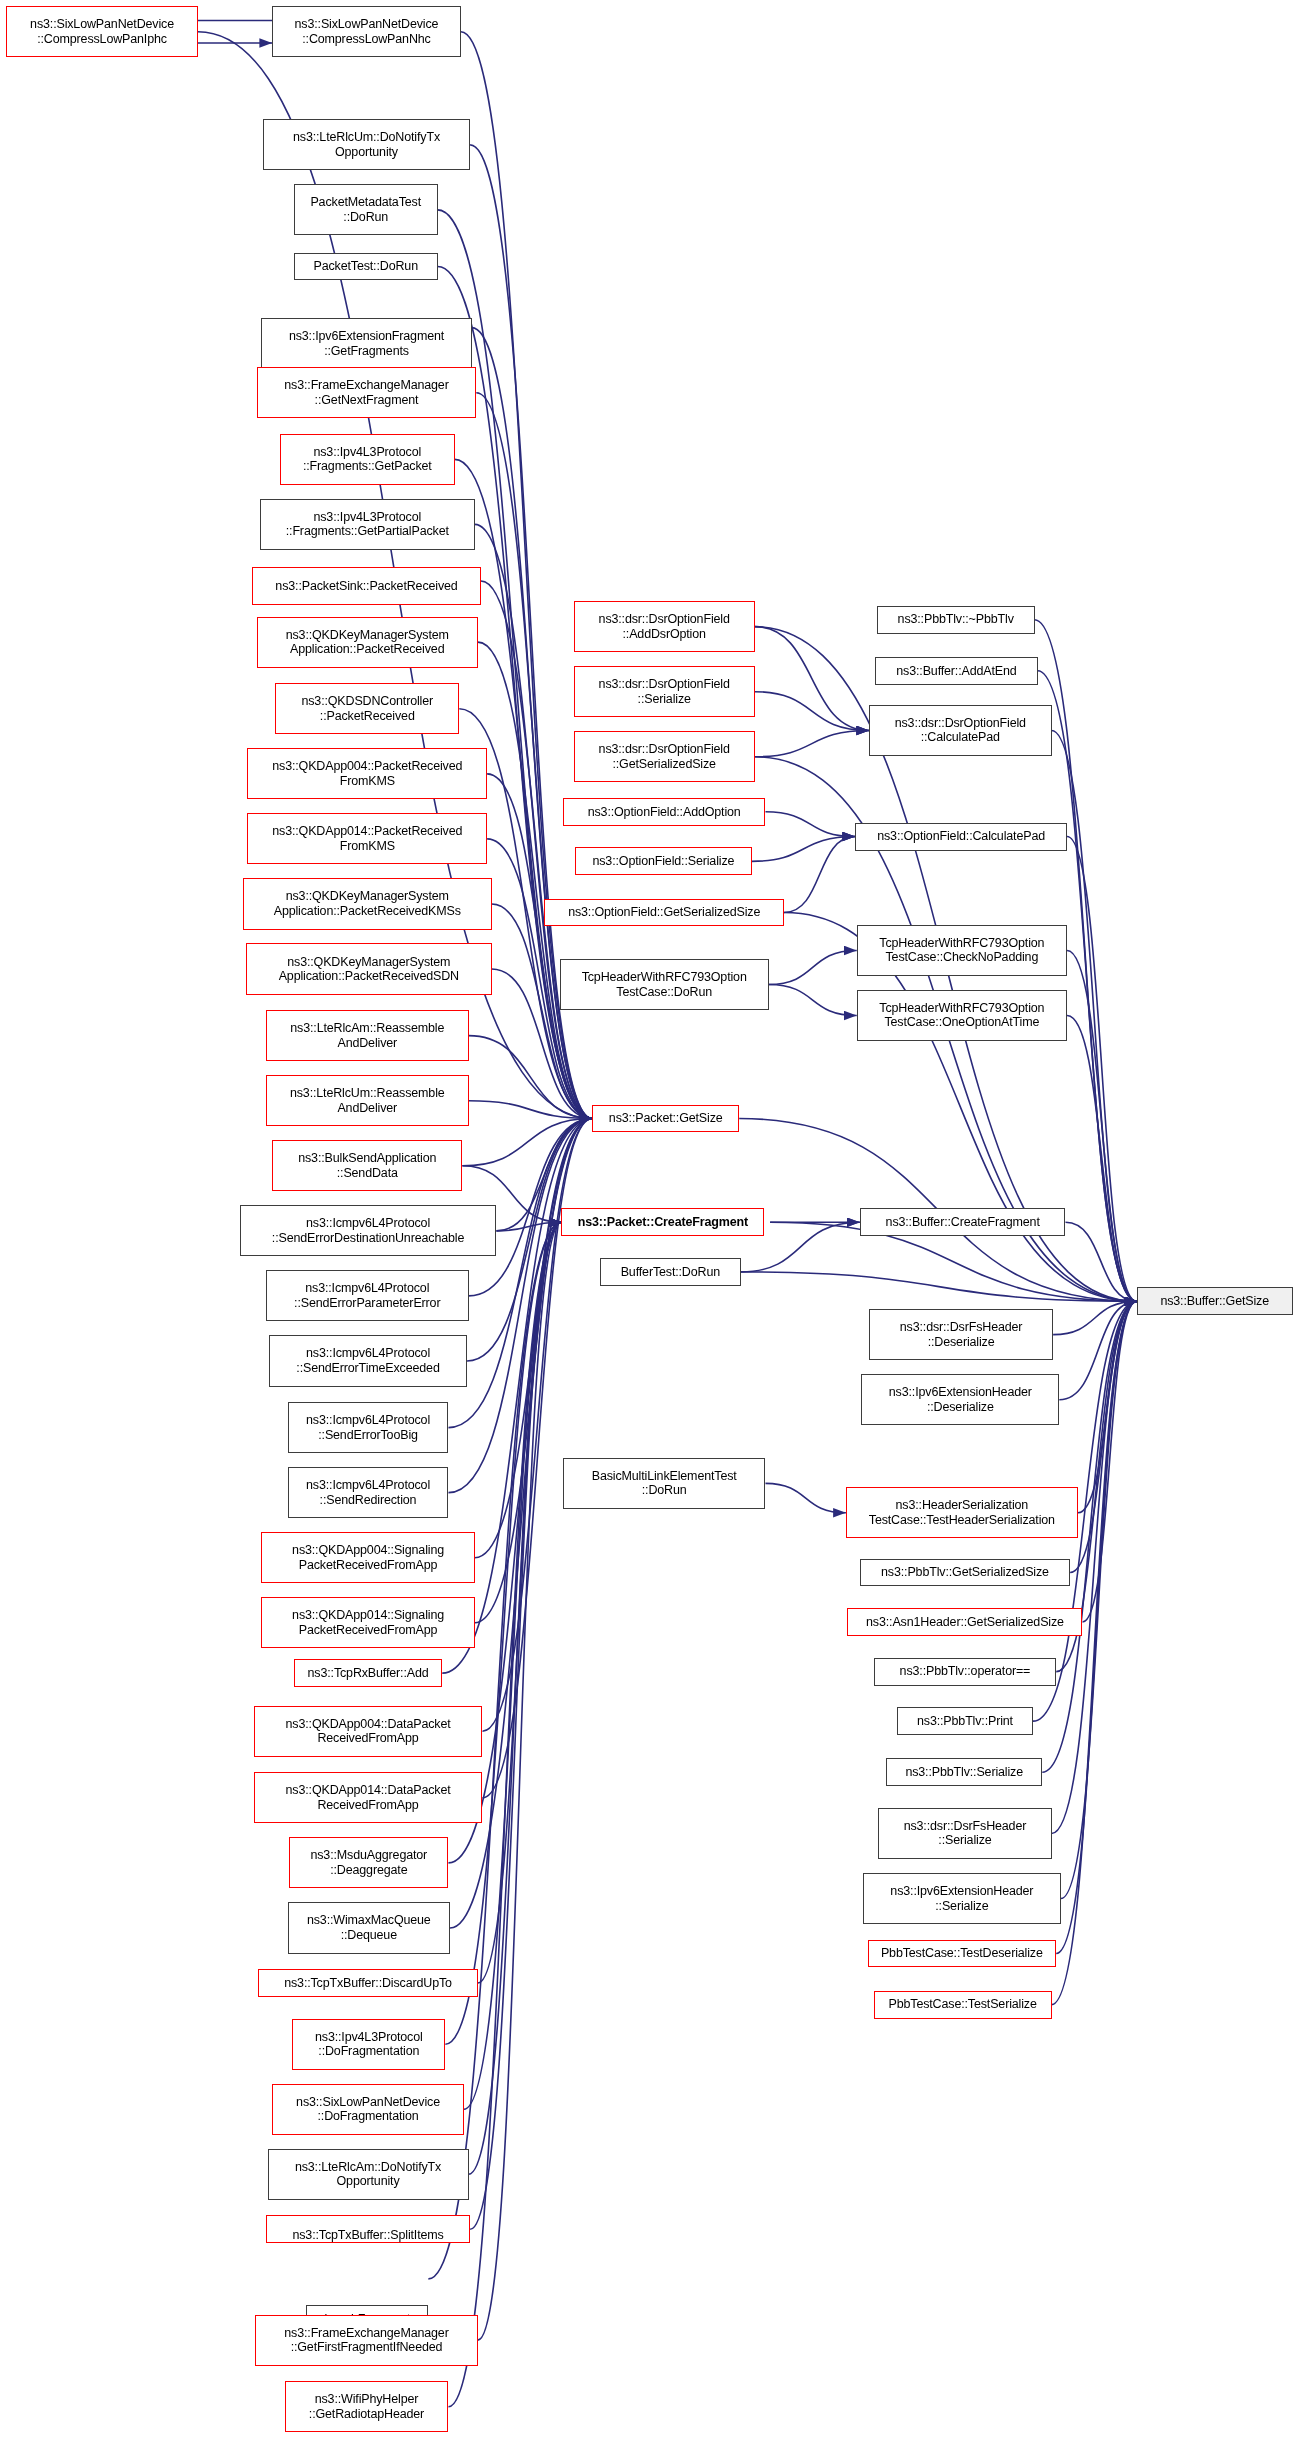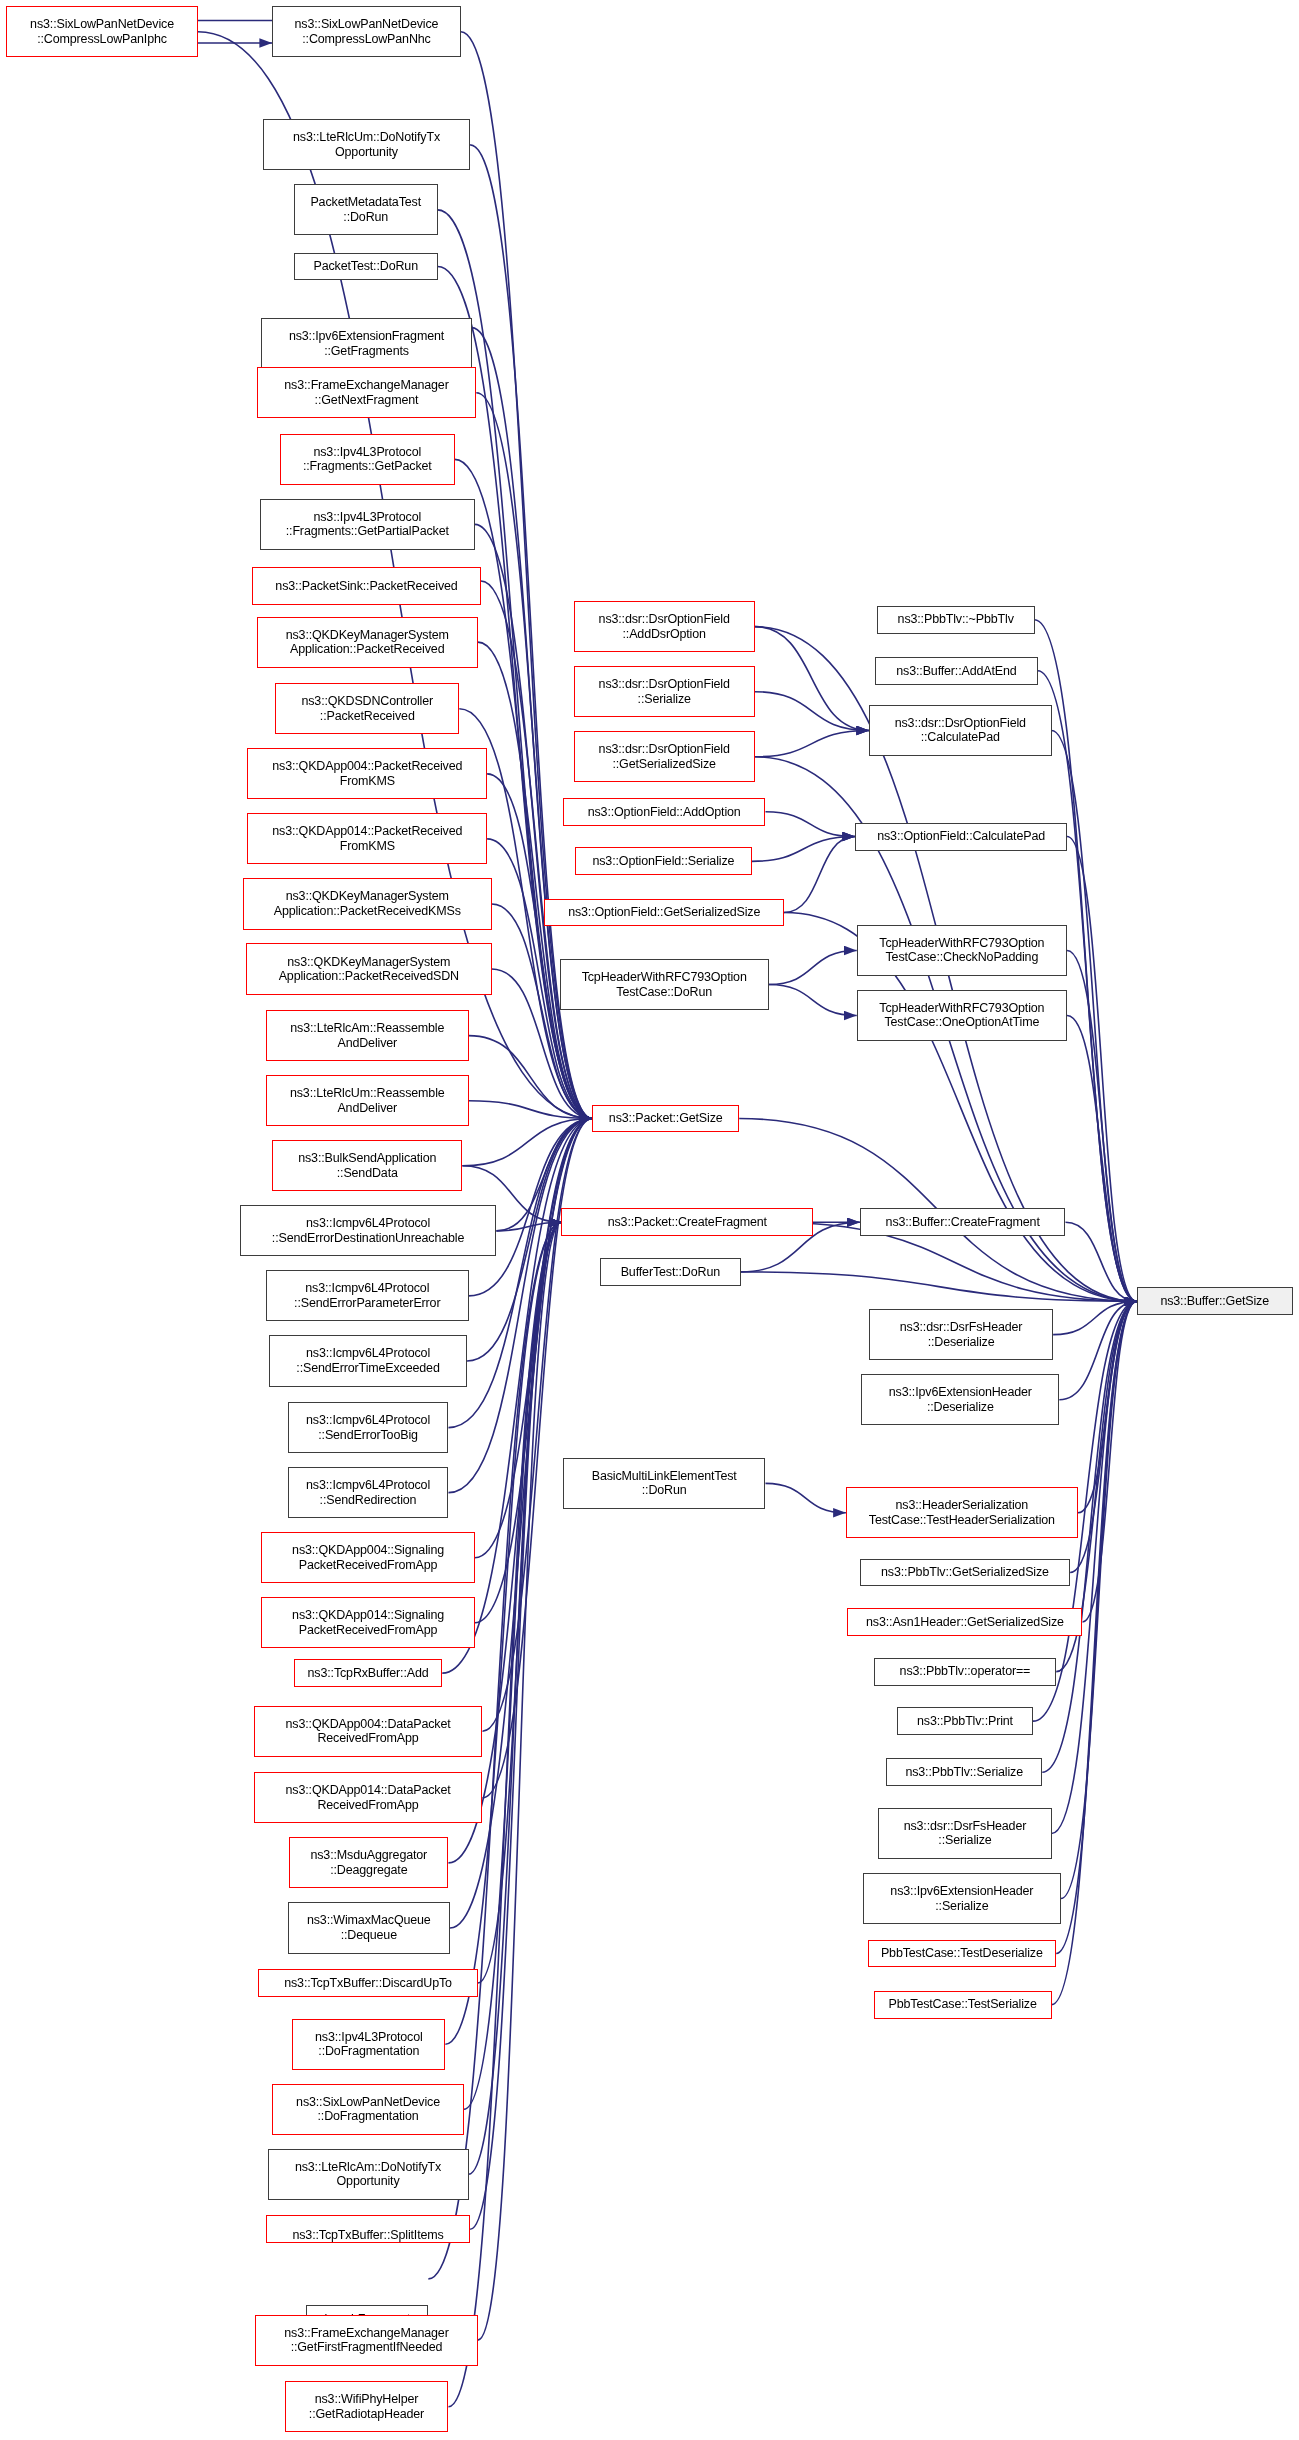--- a/index.html
+++ b/index.html
@@ -227,21 +227,21 @@
       <div class="node red" style="left: 573.725px; top: 666.159px; width: 180.932px; height: 51.1238px;"><span>ns3::dsr::DsrOptionField
 ::Serialize</span></div>
       <div class="node red" style="left: 573.725px; top: 731.225px; width: 180.932px; height: 51.1238px;"><span>ns3::dsr::DsrOptionField
 ::GetSerializedSize</span></div>
       <div class="node red" style="left: 562.9px; top: 797.841px; width: 202.582px; height: 27.8857px;"><span>ns3::OptionField::AddOption</span></div>
       <div class="node red" style="left: 575.271px; top: 847.416px; width: 176.293px; height: 27.8857px;"><span>ns3::OptionField::Serialize</span></div>
       <div class="node red" style="left: 544.343px; top: 898.54px; width: 239.696px; height: 27.8857px;"><span>ns3::OptionField::GetSerializedSize</span></div>
       <div class="node black" style="left: 559.807px; top: 958.959px; width: 208.768px; height: 51.1238px;"><span>TcpHeaderWithRFC793Option
 TestCase::DoRun</span></div>
       <div class="node red" style="left: 592.282px; top: 1104.58px; width: 146.911px; height: 27.8857px;"><span>ns3::Packet::GetSize</span></div>
-      <div class="node red" style="left: 561.354px; top: 1208.38px; width: 252px; height: 27.8857px;"><span>ns3::Packet::CreateFragment</span></div>
+      <div class="node red" style="left: 561.354px; top: 1208.38px; width: 203px; height: 27.8857px; font-weight: bold;"><span>ns3::Packet::CreateFragment</span></div>
       <div class="node black" style="left: 600.014px; top: 1257.96px; width: 140.725px; height: 27.8857px;"><span>BufferTest::DoRun</span></div>
       <div class="node black" style="left: 562.9px; top: 1457.8px; width: 202.582px; height: 51.1238px;"><span>BasicMultiLinkElementTest
 ::DoRun</span></div>
       <div class="node black" style="left: 876.825px; top: 605.74px; width: 157.736px; height: 27.8857px;"><span>ns3::PbbTlv::~PbbTlv</span></div>
       <div class="node black" style="left: 875.279px; top: 656.863px; width: 162.375px; height: 27.8857px;"><span>ns3::Buffer::AddAtEnd</span></div>
       <div class="node black" style="left: 869.093px; top: 704.889px; width: 182.479px; height: 51.1238px;"><span>ns3::dsr::DsrOptionField
 ::CalculatePad</span></div>
       <div class="node black" style="left: 855.175px; top: 822.629px; width: 211.861px; height: 27.8857px;"><span>ns3::OptionField::CalculatePad</span></div>
       <div class="node black" style="left: 856.721px; top: 924.876px; width: 210.314px; height: 51.1238px;"><span>TcpHeaderWithRFC793Option
 TestCase::CheckNoPadding</span></div>

